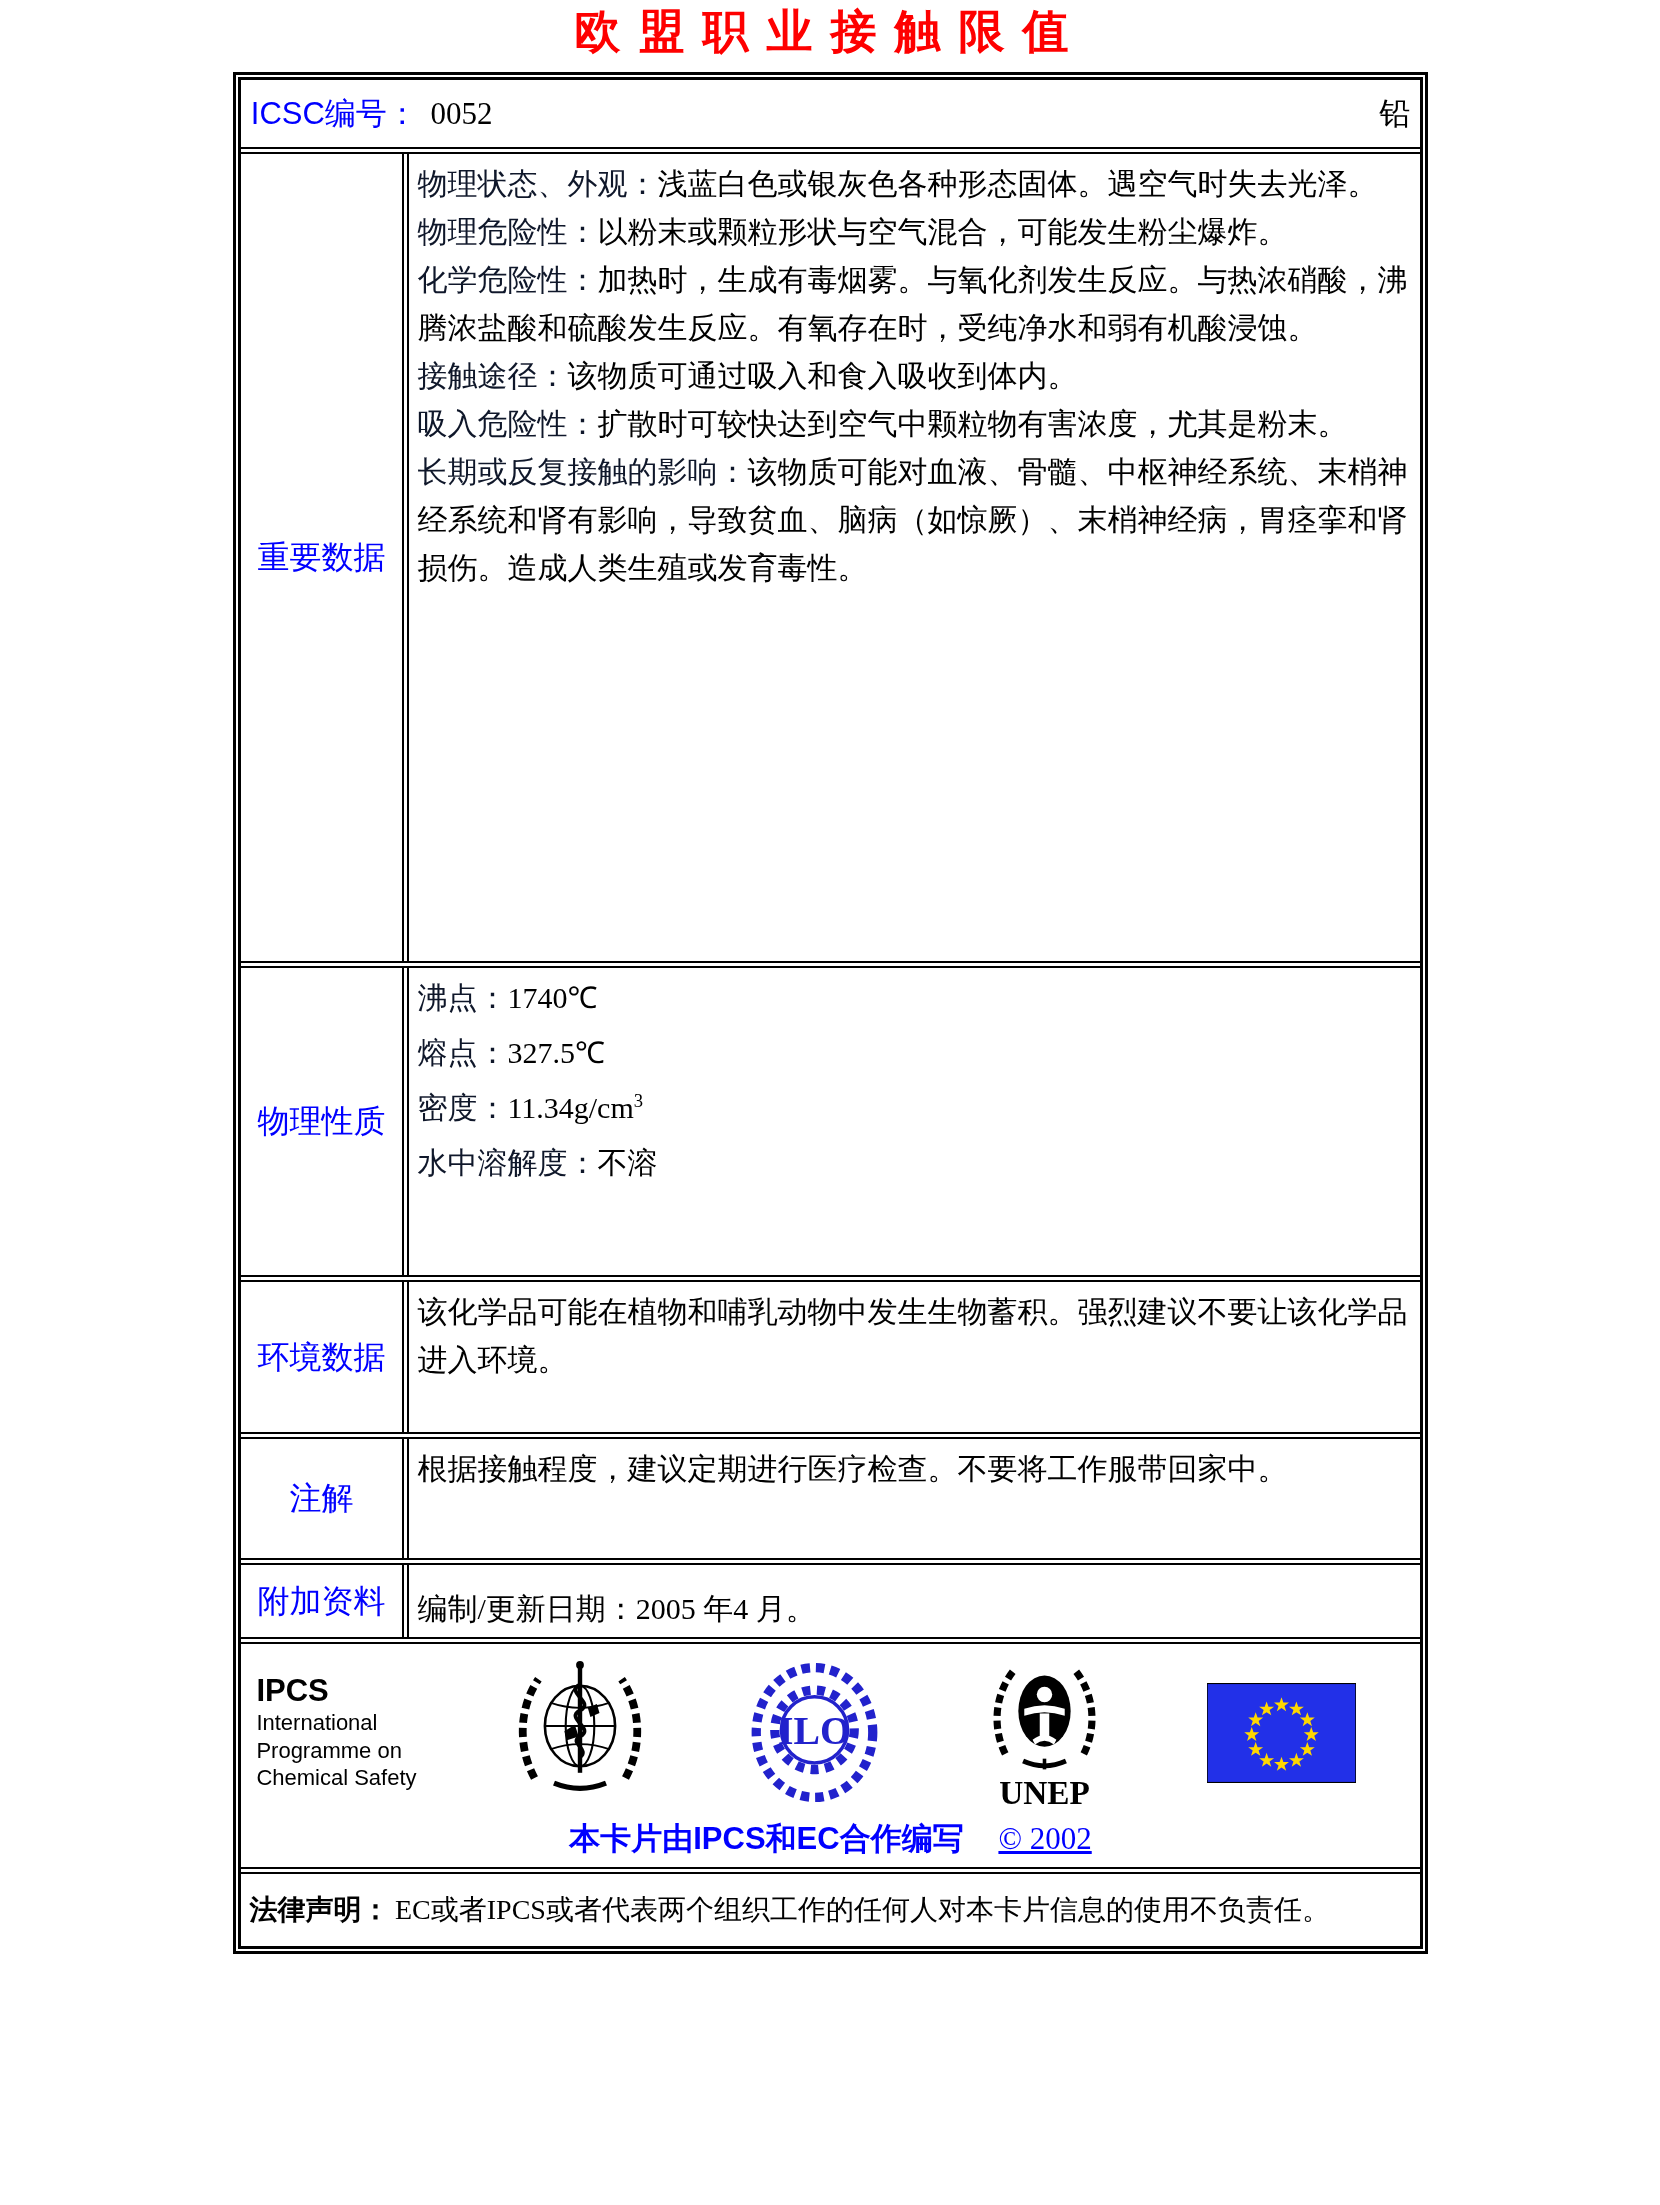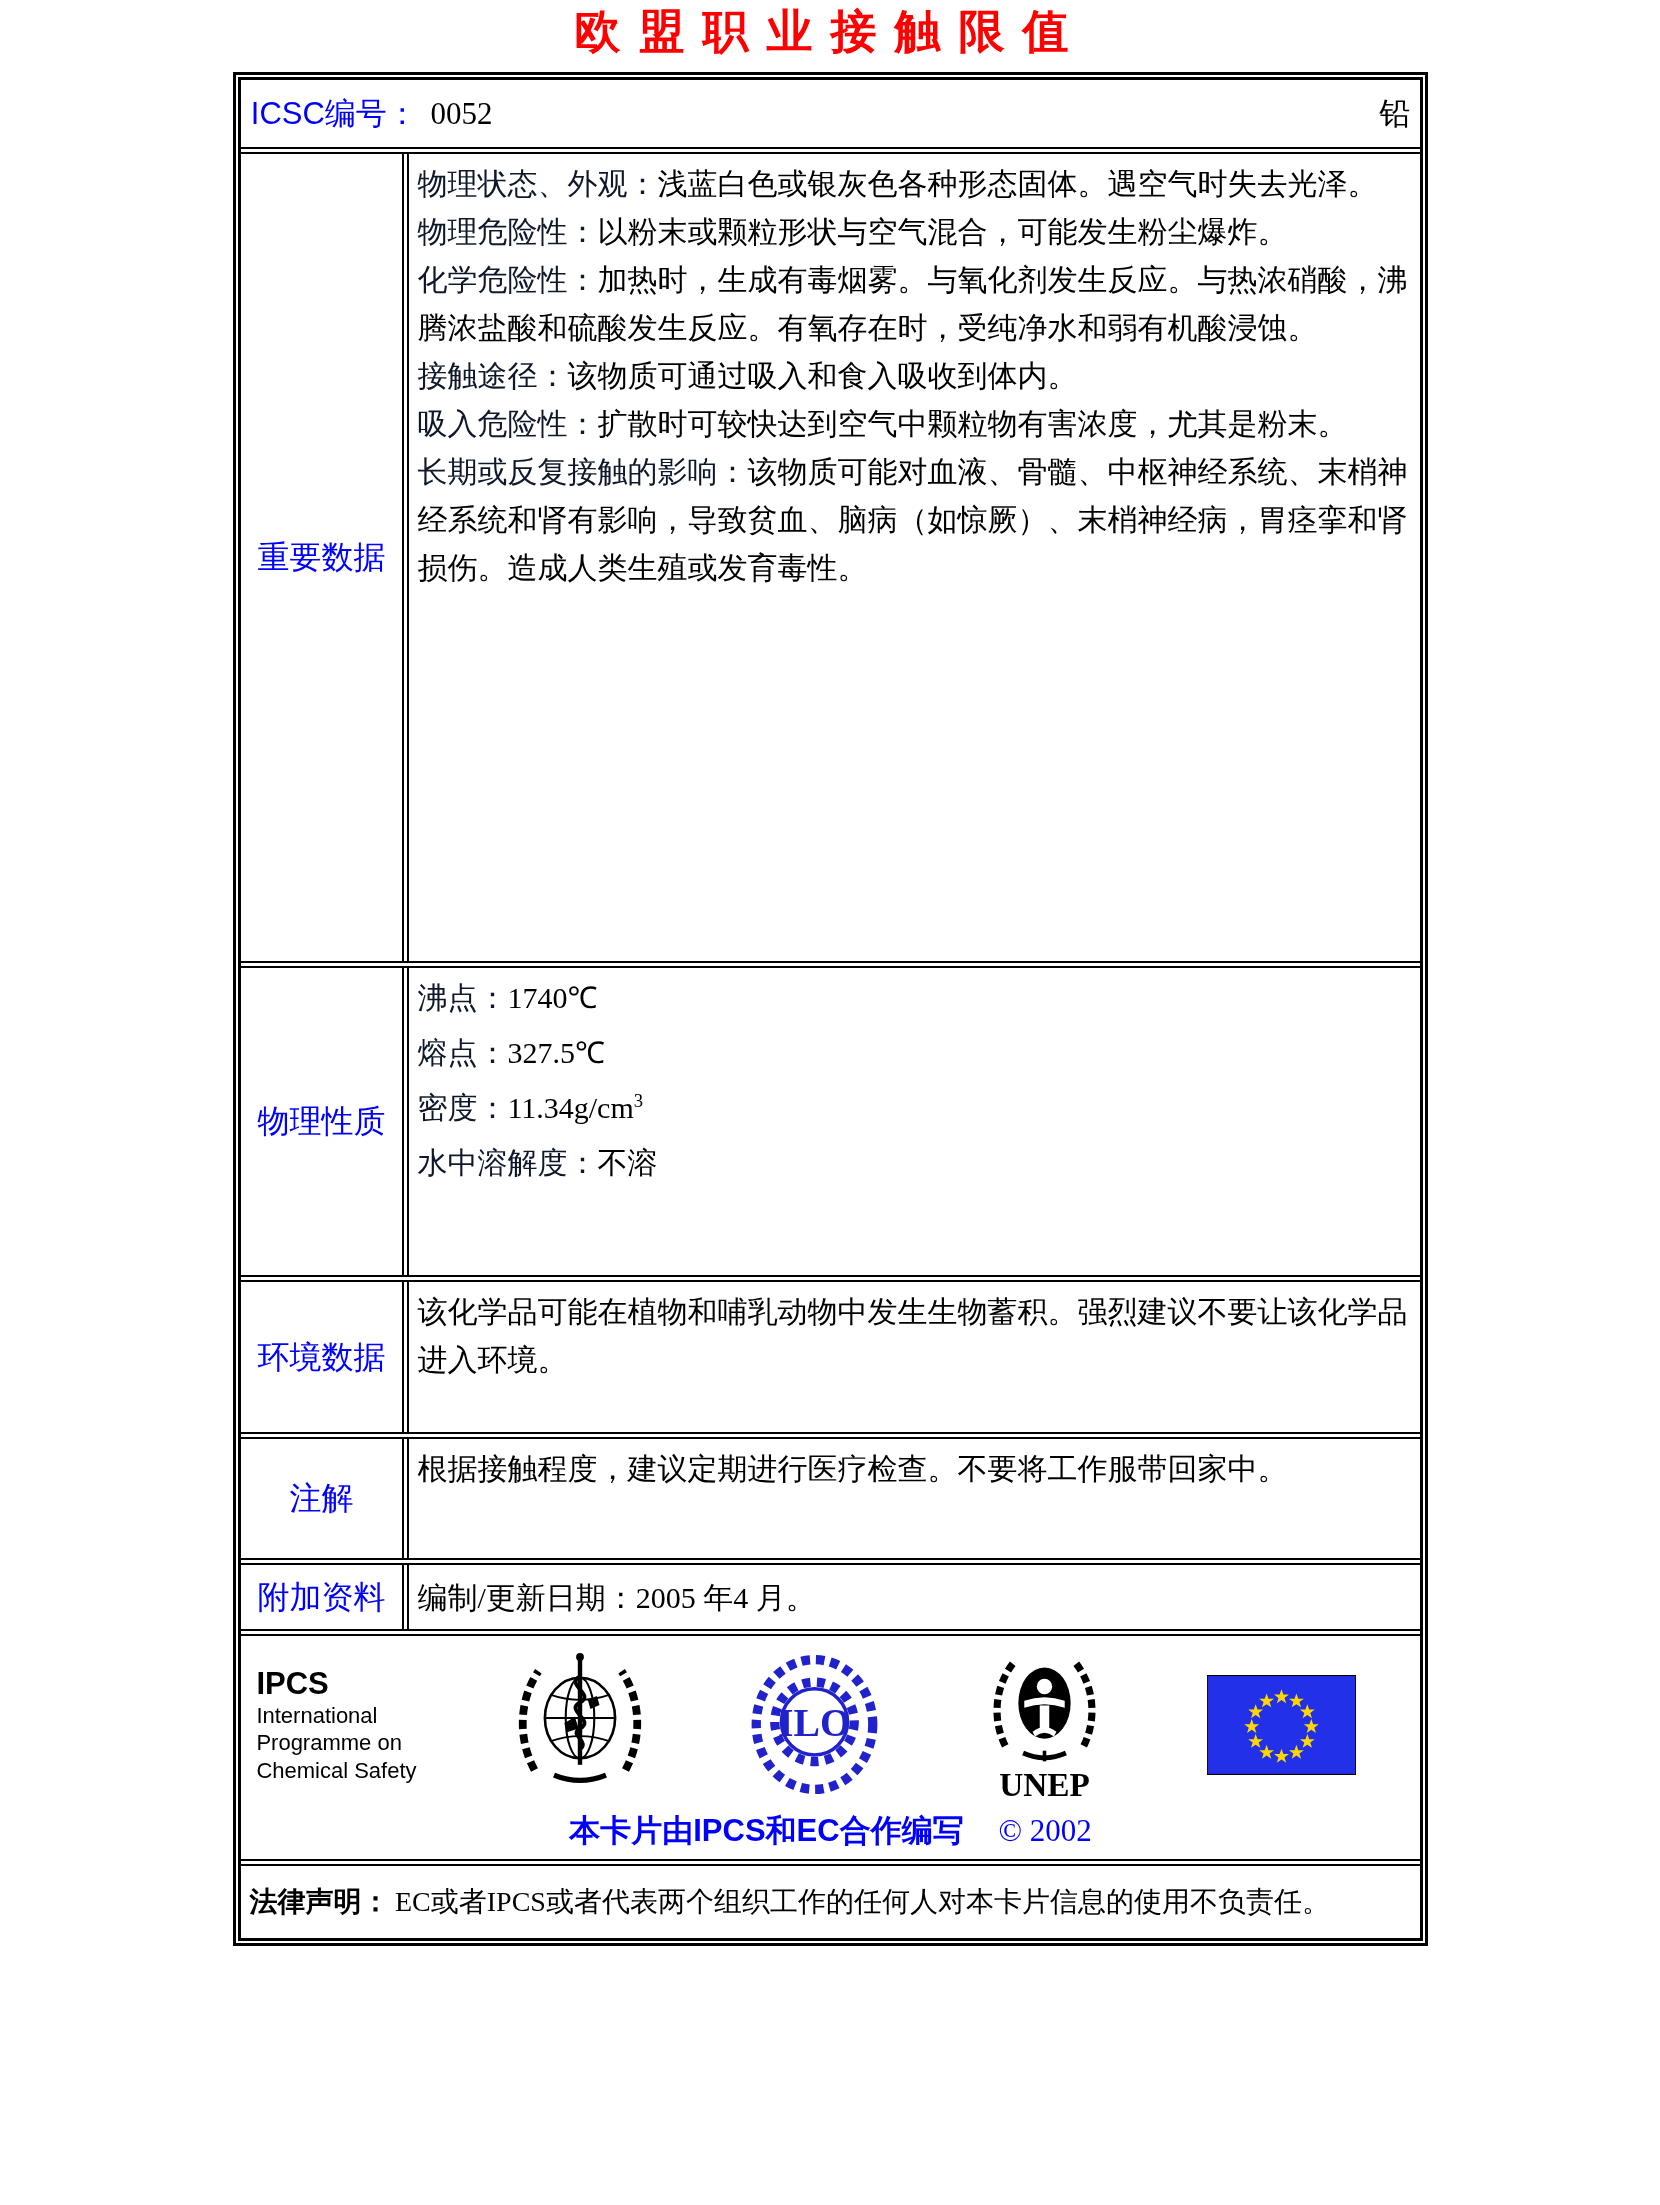--- a/index.html
+++ b/index.html
@@ -64,38 +64,38 @@
     color:#0f172a;
     font-family:"Liberation Sans", sans-serif;
   }
   sup { font-size:0.62em; line-height:0; }
 
   .row-important .content-cell { min-height:807px; }
   .row-physical .content-cell { min-height:307px; }
   .row-physical .content-cell p { margin-bottom:7px; }
   .row-environment .content-cell { min-height:150px; }
   .row-notes .content-cell { min-height:119px; }
-  .row-additional .content-cell { min-height:45px; padding-top:9px; padding-bottom:4.2px; }
+  .row-additional .content-cell { min-height:45px; padding-top:9px; padding-bottom:4.2px;margin-top:11px; }
 
   
   .row-logos { padding:9.8px 12.6px 7px 12.6px; min-height:196px; }
   .logos-line { display:flex; align-items:center; }
   .ipcs-block { flex:0 0 210px; padding-left:2.8px; }
   .ipcs-title { font-family:"Liberation Sans", sans-serif; font-weight:bold; font-size:31px; }
   .ipcs-sub { font-family:"Liberation Sans", sans-serif; font-size:22px; line-height:1.25; }
   .logo-strip { flex:1 1 auto; display:flex; align-items:center; justify-content:space-around; }
   .logo-box { display:flex; flex-direction:column; align-items:center; }
   .caption-line {
     text-align:center;
     margin-top:7px;
     font-size:31px;
     color:#0000ff;
   }
   .caption-main { font-family:"Liberation Sans", sans-serif; font-weight:bold; }
-  .caption-copy { font-family:"Liberation Serif", serif; margin-left:27px; }
+  .caption-copy { font-family:"Liberation Serif", serif; margin-left:27px;text-decoration:underline; }
 
   
   .row-legal { min-height:67px; padding:17px 8.4px; font-size:28px; display:flex; align-items:flex-start; }
   .legal-label { font-family:"Liberation Sans", sans-serif; font-weight:bold; white-space:nowrap; }
   .legal-text { margin-left:5.6px; }
 </style>
 </head>
 <body>
 
 <div class="page-title">欧盟职业接触限值</div>

